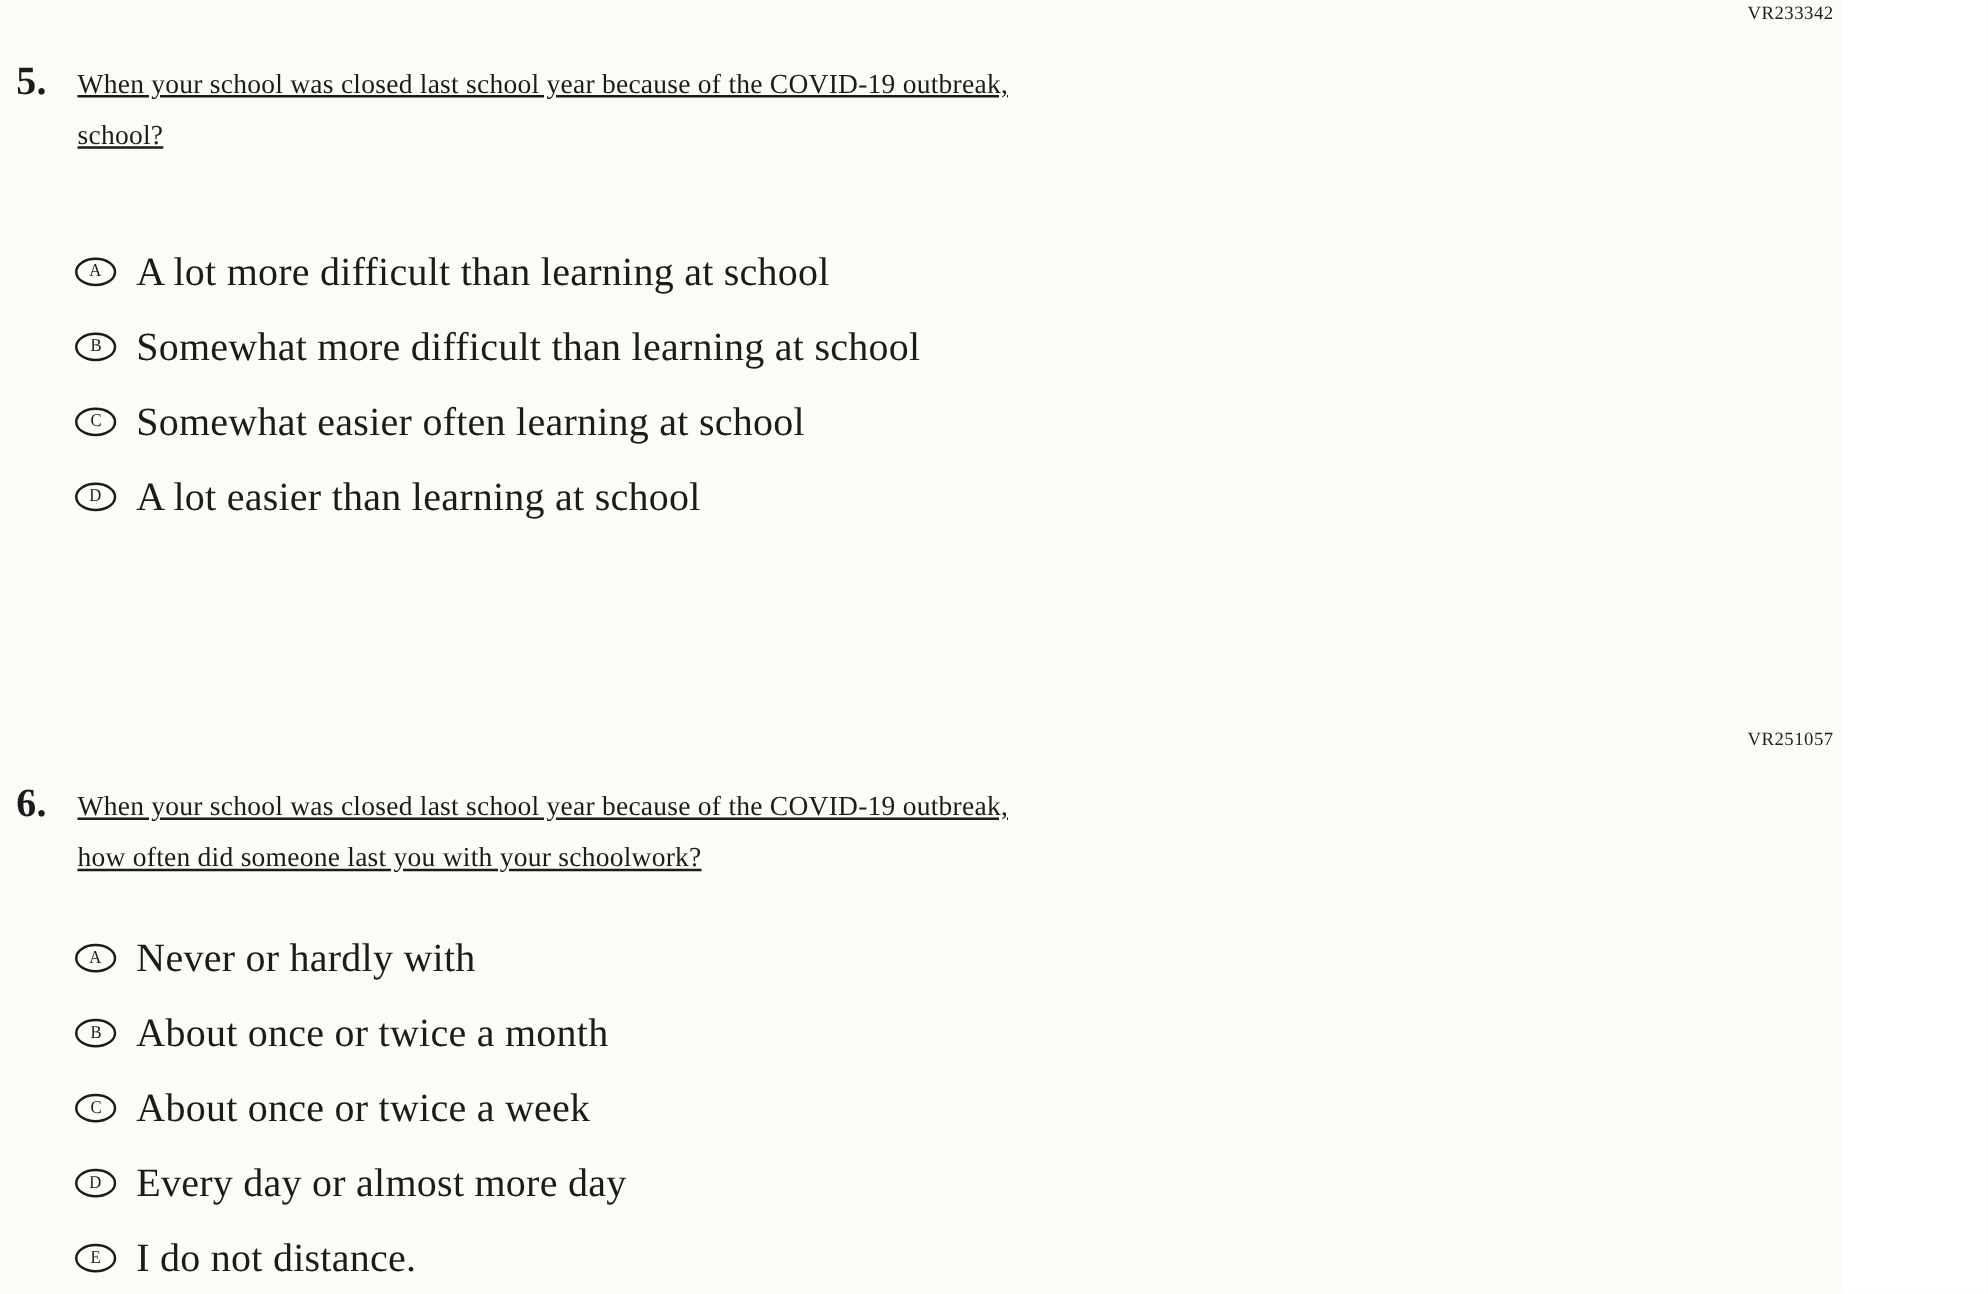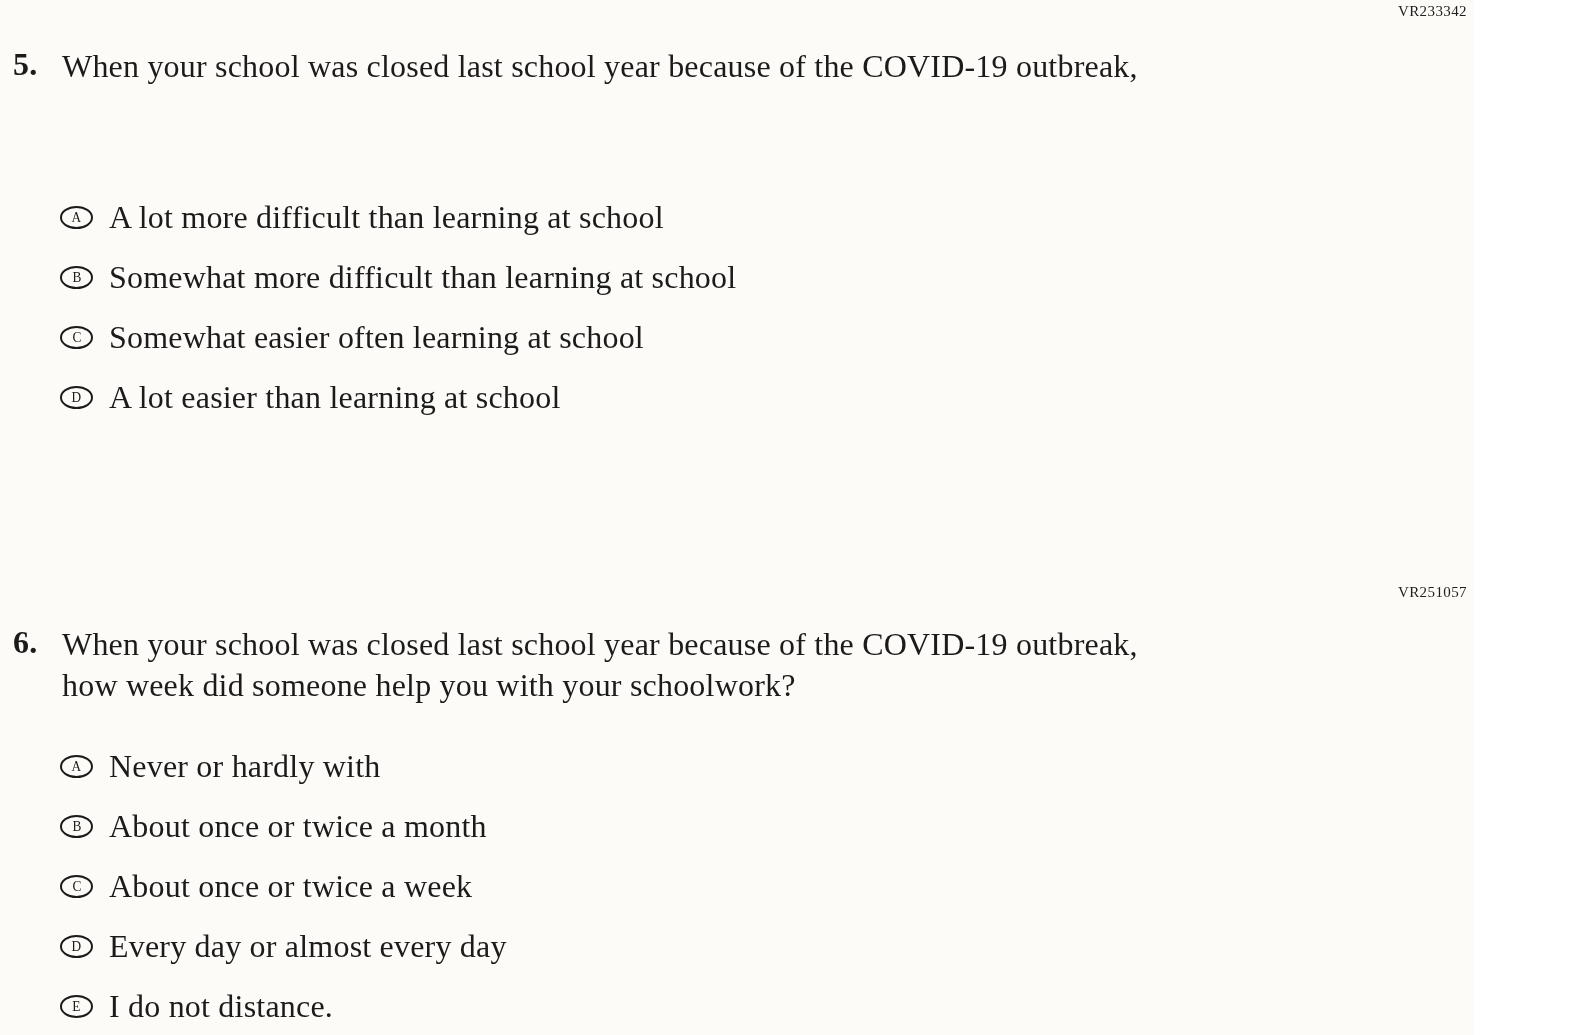--- a/index.html
+++ b/index.html
@@ -24,24 +24,25 @@
   .q-number {
     position: absolute;
     left: 13px;
     font-size: 32px;
     font-weight: bold;
     letter-spacing: 0.2px;
   }
   .q-text {
     position: absolute;
     left: 62px;
-    font-size: 32px;
+    font-size: 22px;
     line-height: 41px;
     letter-spacing: 0.2px;
     white-space: nowrap;
+    text-decoration: underline;
   }
   .q5-top { top: 46px; }
   .q6-top { top: 624px; }
   .option-row {
     position: absolute;
     left: 60px;
     height: 30px;
     display: flex;
     align-items: center;
     white-space: nowrap;
@@ -85,20 +86,21 @@
 </head>
 <body>
 
 <div class="page" style="background: rgb(252, 251, 247); color: rgb(27, 27, 27);">
 
   <div class="vr-code code-q5">VR233342</div>
 
   <div class="q-number q5-top">5.</div>
   <div class="q-text q5-top">
     <div>When your school was closed last school year because of the COVID-19 outbreak,</div>
+    <div>school?</div>
   </div>
 
   <div class="option-row q5-a">
     <div class="bubble">
       <span class="letter">A</span>
     </div>
     <span class="option-label">A lot more difficult than learning at school</span>
   </div>
   <div class="option-row q5-b">
     <div class="bubble">
@@ -117,21 +119,21 @@
       <span class="letter">D</span>
     </div>
     <span class="option-label">A lot easier than learning at school</span>
   </div>
 
   <div class="vr-code code-q6">VR251057</div>
 
   <div class="q-number q6-top">6.</div>
   <div class="q-text q6-top">
     <div>When your school was closed last school year because of the COVID-19 outbreak,</div>
-    <div>how week did someone help you with your schoolwork?</div>
+    <div>how often did someone last you with your schoolwork?</div>
   </div>
 
   <div class="option-row q6-a">
     <div class="bubble">
       <span class="letter">A</span>
     </div>
     <span class="option-label">Never or hardly with</span>
   </div>
   <div class="option-row q6-b">
     <div class="bubble">
@@ -142,21 +144,21 @@
   <div class="option-row q6-c">
     <div class="bubble">
       <span class="letter">C</span>
     </div>
     <span class="option-label">About once or twice a week</span>
   </div>
   <div class="option-row q6-d">
     <div class="bubble">
       <span class="letter">D</span>
     </div>
-    <span class="option-label">Every day or almost every day</span>
+    <span class="option-label">Every day or almost more day</span>
   </div>
   <div class="option-row q6-e">
     <div class="bubble">
       <span class="letter">E</span>
     </div>
     <span class="option-label">I do not distance.</span>
   </div>
 
 </div>
 

